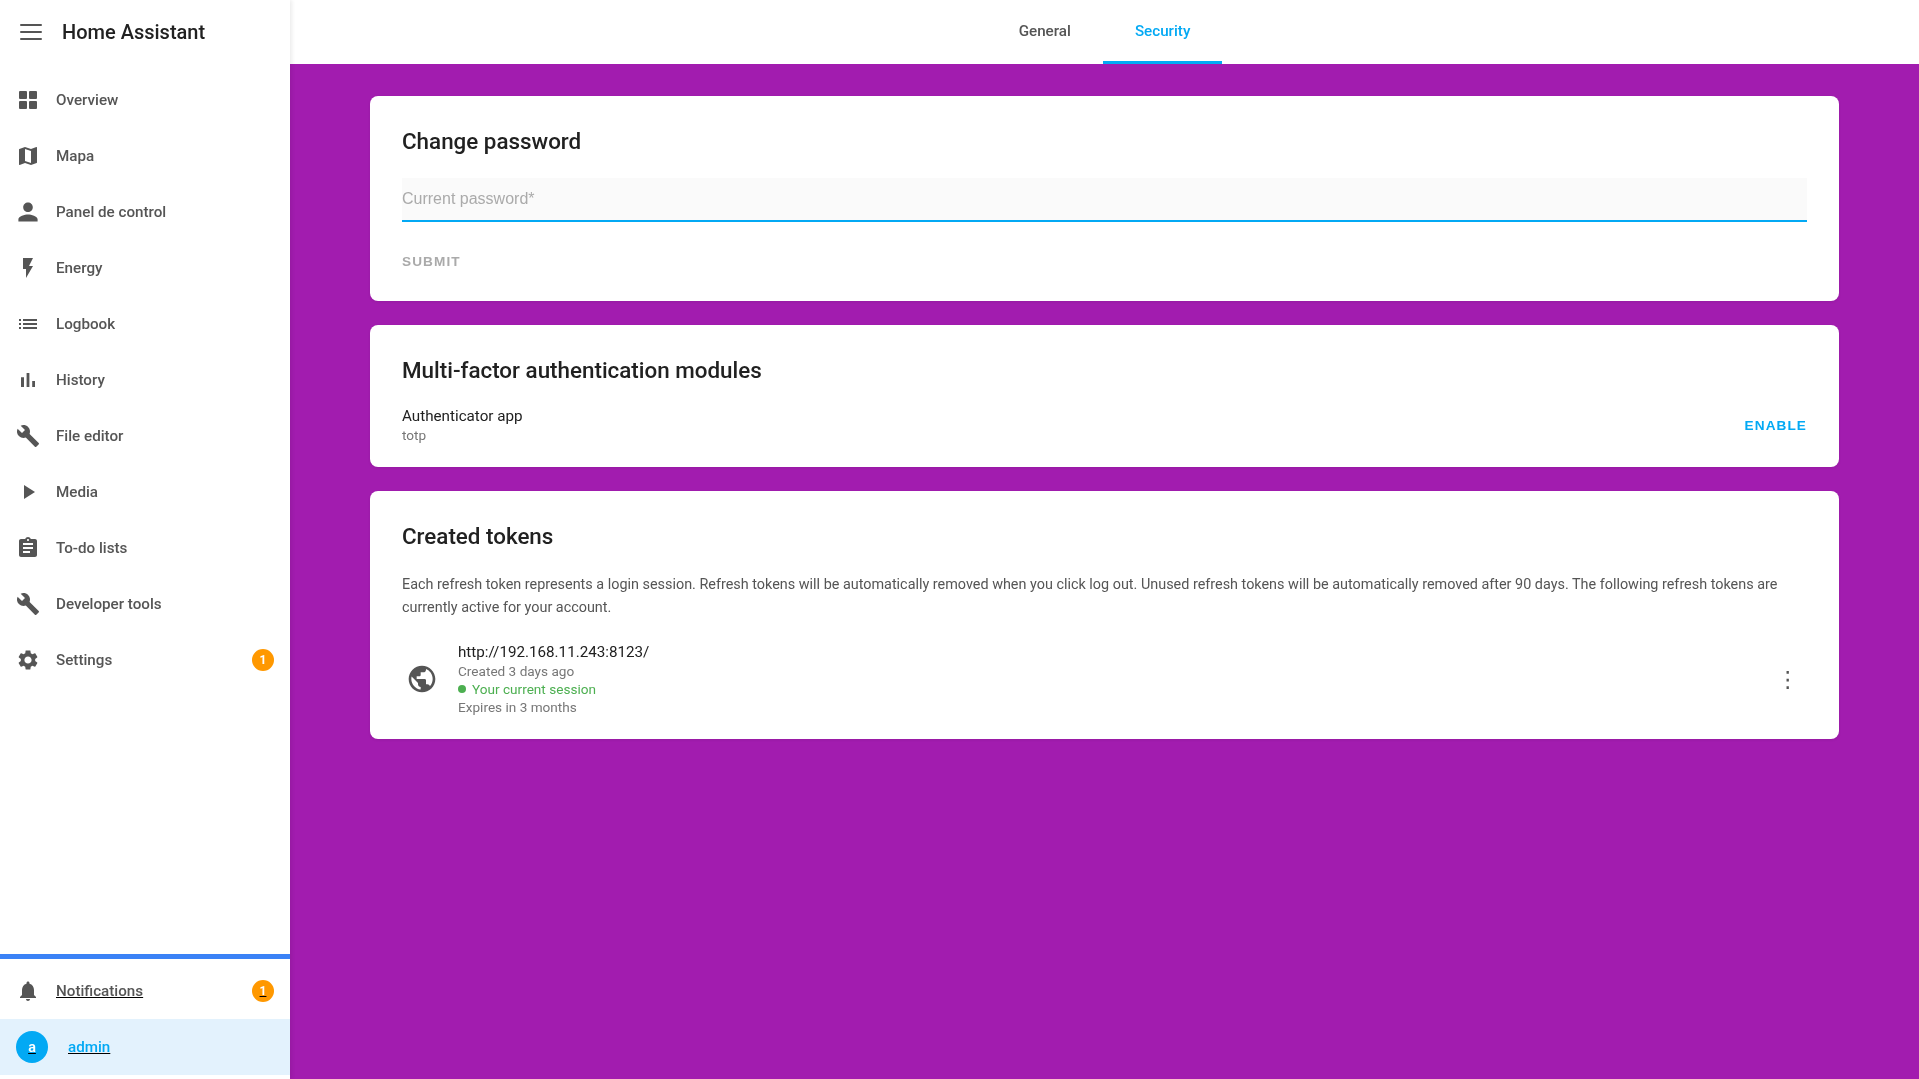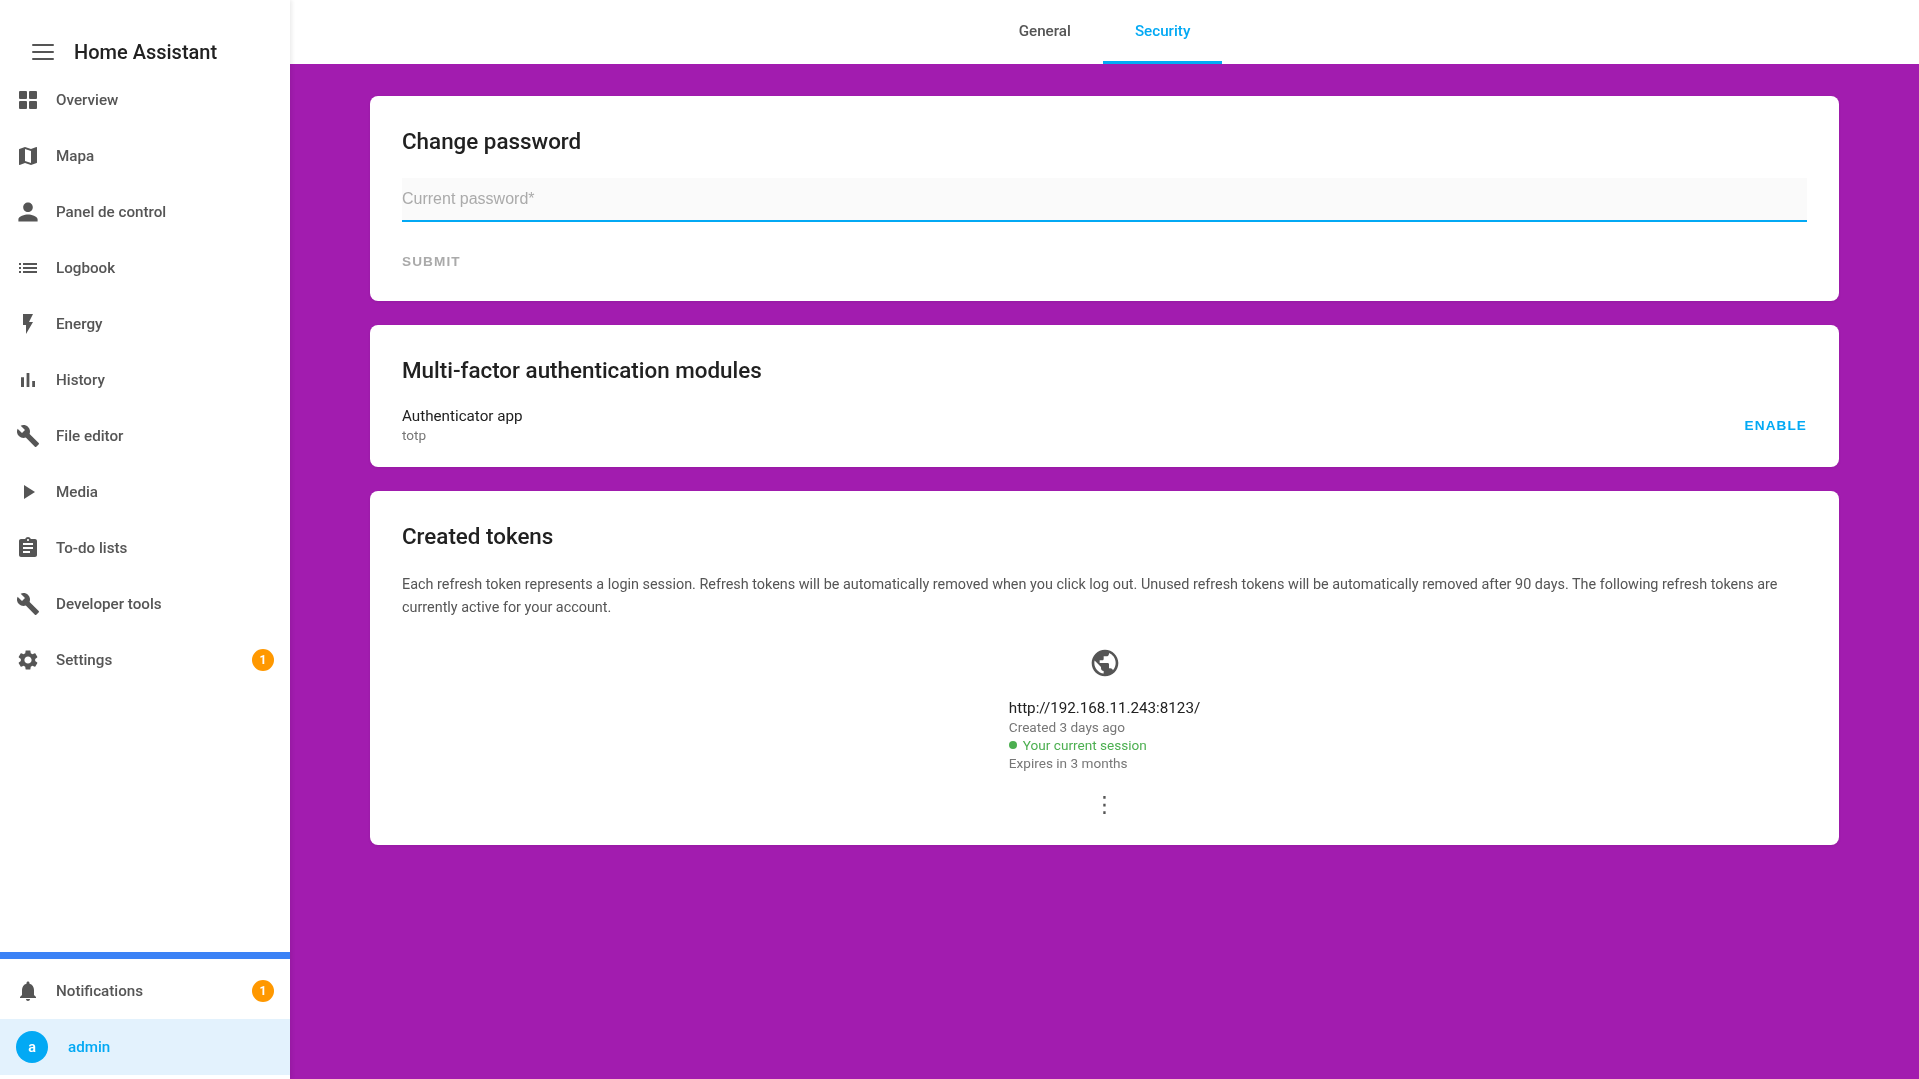--- a/index.html
+++ b/index.html
@@ -12,22 +12,22 @@
       background: #fff;
       display: flex;
       flex-direction: column;
       height: 100vh;
       box-shadow: 2px 0 4px rgba(0,0,0,0.08);
       overflow-y: auto;
       z-index: 10;
     }
     .sidebar-header {
       display: flex;
-      align-items: flex-end;
-      padding: 0 28px;
+      align-items: center;
+      padding: 0 16px;
       height: 64px;
       border-bottom: none;
       gap: 16px;
     }
     .menu-icon {
       cursor: pointer;
       display: flex;
       flex-direction: column;
       gap: 5px;
       padding: 4px;
@@ -81,22 +81,23 @@
       border-radius: 50%;
       width: 22px;
       height: 22px;
       font-size: 0.75rem;
       display: flex;
       align-items: center;
       justify-content: center;
       font-weight: 700;
     }
     .sidebar-bottom {
-      border-top: 7px solid #3b82f6;
+      border-top: 5px solid #3b82f6;
       padding: 4px 0;
+      text-decoration: underline;
     }
     .user-item {
       display: flex;
       align-items: center;
       padding: 0 16px;
       height: 56px;
       gap: 20px;
       cursor: pointer;
       background: #e3f2fd;
       color: #03a9f4;
@@ -234,21 +235,20 @@
     .refresh-desc {
       font-size: 0.9rem;
       color: #555;
       line-height: 1.6;
       margin-bottom: 24px;
     }
     .token-row {
       display: flex;
       align-items: center;
       gap: 16px;
-      flex-direction: column;
     }
     .globe-icon {
       width: 40px;
       height: 40px;
       flex-shrink: 0;
       display: flex;
       align-items: center;
       justify-content: center;
       color: #555;
     }
@@ -340,33 +340,33 @@
         <svg width="24" height="24" viewBox="0 0 24 24" fill="currentColor">
           <path d="M12 12c2.7 0 4.8-2.1 4.8-4.8S14.7 2.4 12 2.4 7.2 4.5 7.2 7.2 9.3 12 12 12zm0 2.4c-3.2 0-9.6 1.6-9.6 4.8v2.4h19.2v-2.4c0-3.2-6.4-4.8-9.6-4.8z"></path>
         </svg>
       </div>
       <span class="nav-label">Panel de control</span>
     </div>
 
     <div class="nav-item">
       <div class="nav-icon">
         <svg width="24" height="24" viewBox="0 0 24 24" fill="currentColor">
+          <path d="M7 2v11h3v9l7-12h-4l4-8z"></path>
+        </svg>
+      </div>
+      <span class="nav-label">Energy</span>
+    </div>
+
+    <div class="nav-item">
+      <div class="nav-icon">
+        <svg width="24" height="24" viewBox="0 0 24 24" fill="currentColor">
           <path d="M3 13h2v-2H3v2zm0 4h2v-2H3v2zm0-8h2V7H3v2zm4 4h14v-2H7v2zm0 4h14v-2H7v2zM7 7v2h14V7H7z"></path>
         </svg>
       </div>
       <span class="nav-label">Logbook</span>
-    </div>
-
-    <div class="nav-item">
-      <div class="nav-icon">
-        <svg width="24" height="24" viewBox="0 0 24 24" fill="currentColor">
-          <path d="M7 2v11h3v9l7-12h-4l4-8z"></path>
-        </svg>
-      </div>
-      <span class="nav-label">Energy</span>
     </div>
 
     <div class="nav-item">
       <div class="nav-icon">
         <svg width="24" height="24" viewBox="0 0 24 24" fill="currentColor">
           <path d="M5 9.2h3V19H5V9.2zM10.6 5h2.8v14h-2.8V5zm5.6 8H19v6h-2.8v-6z"></path>
         </svg>
       </div>
       <span class="nav-label">History</span>
     </div>

